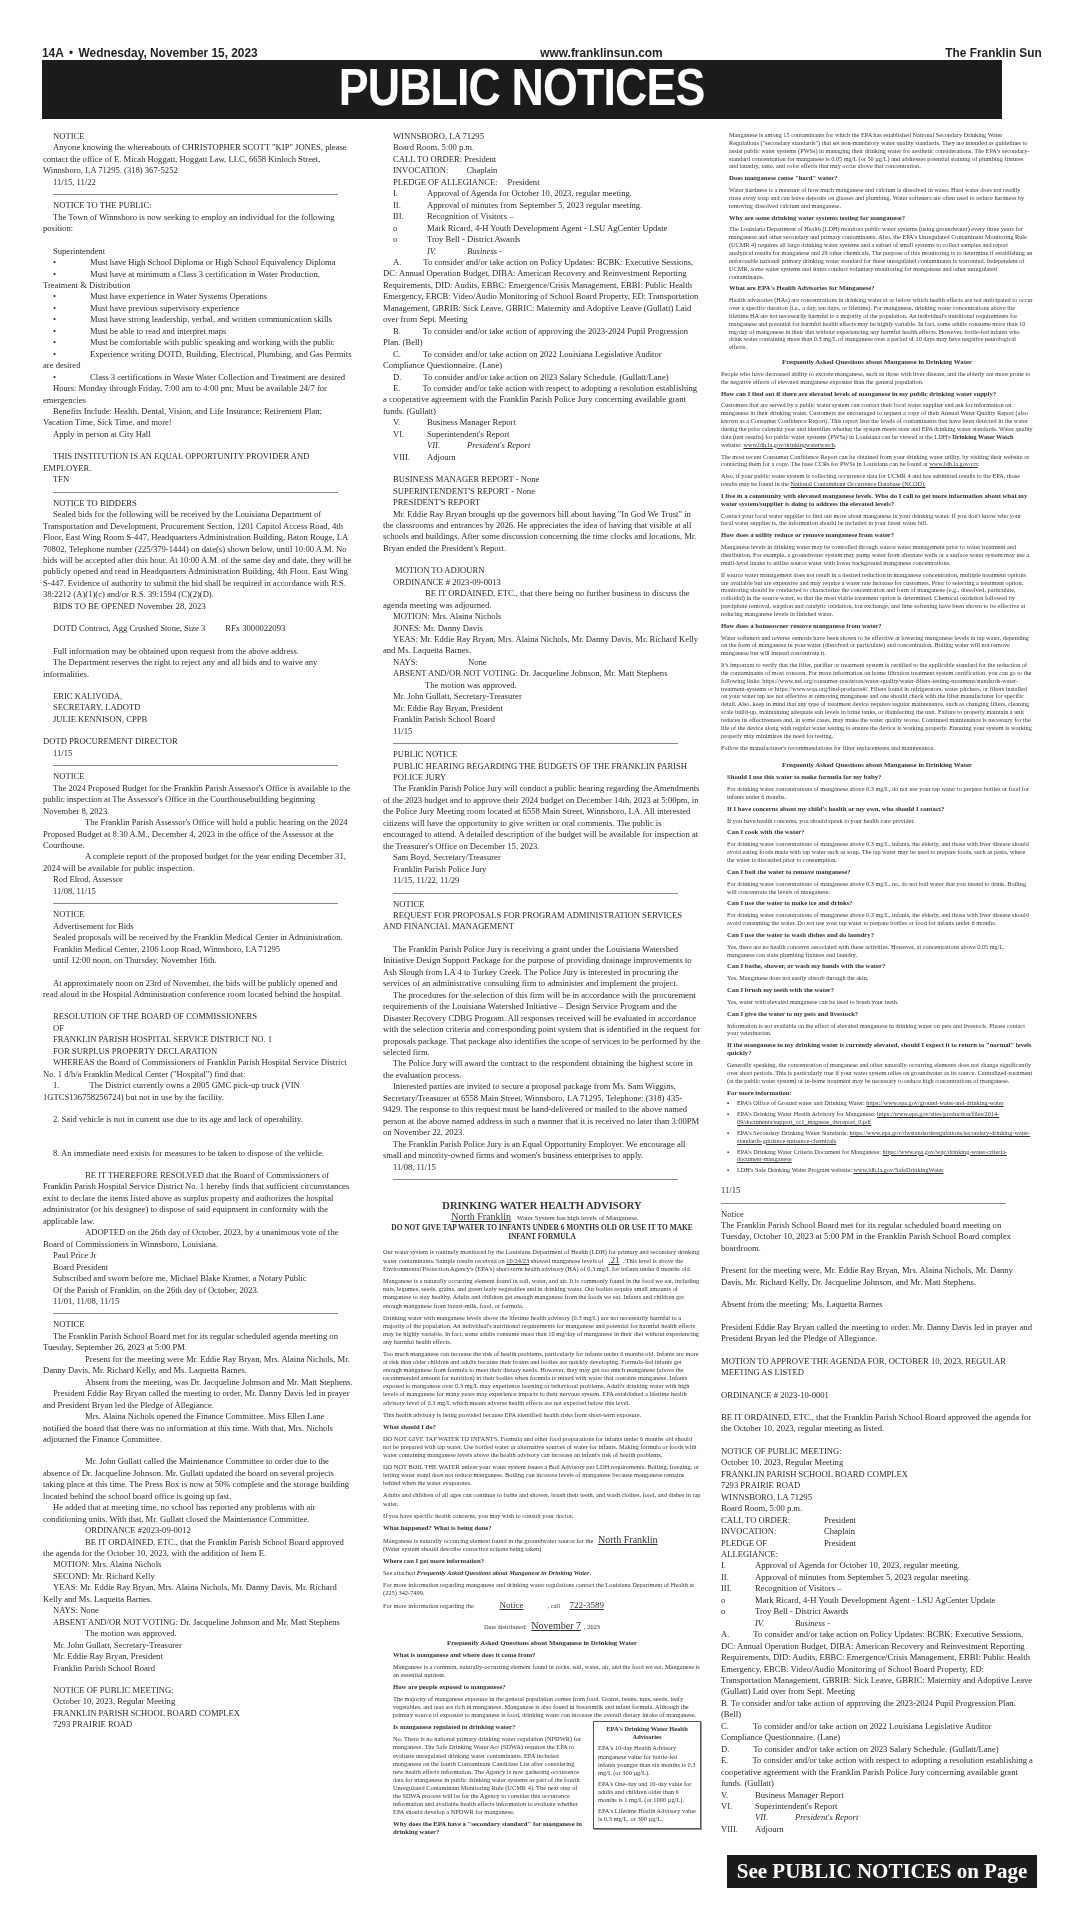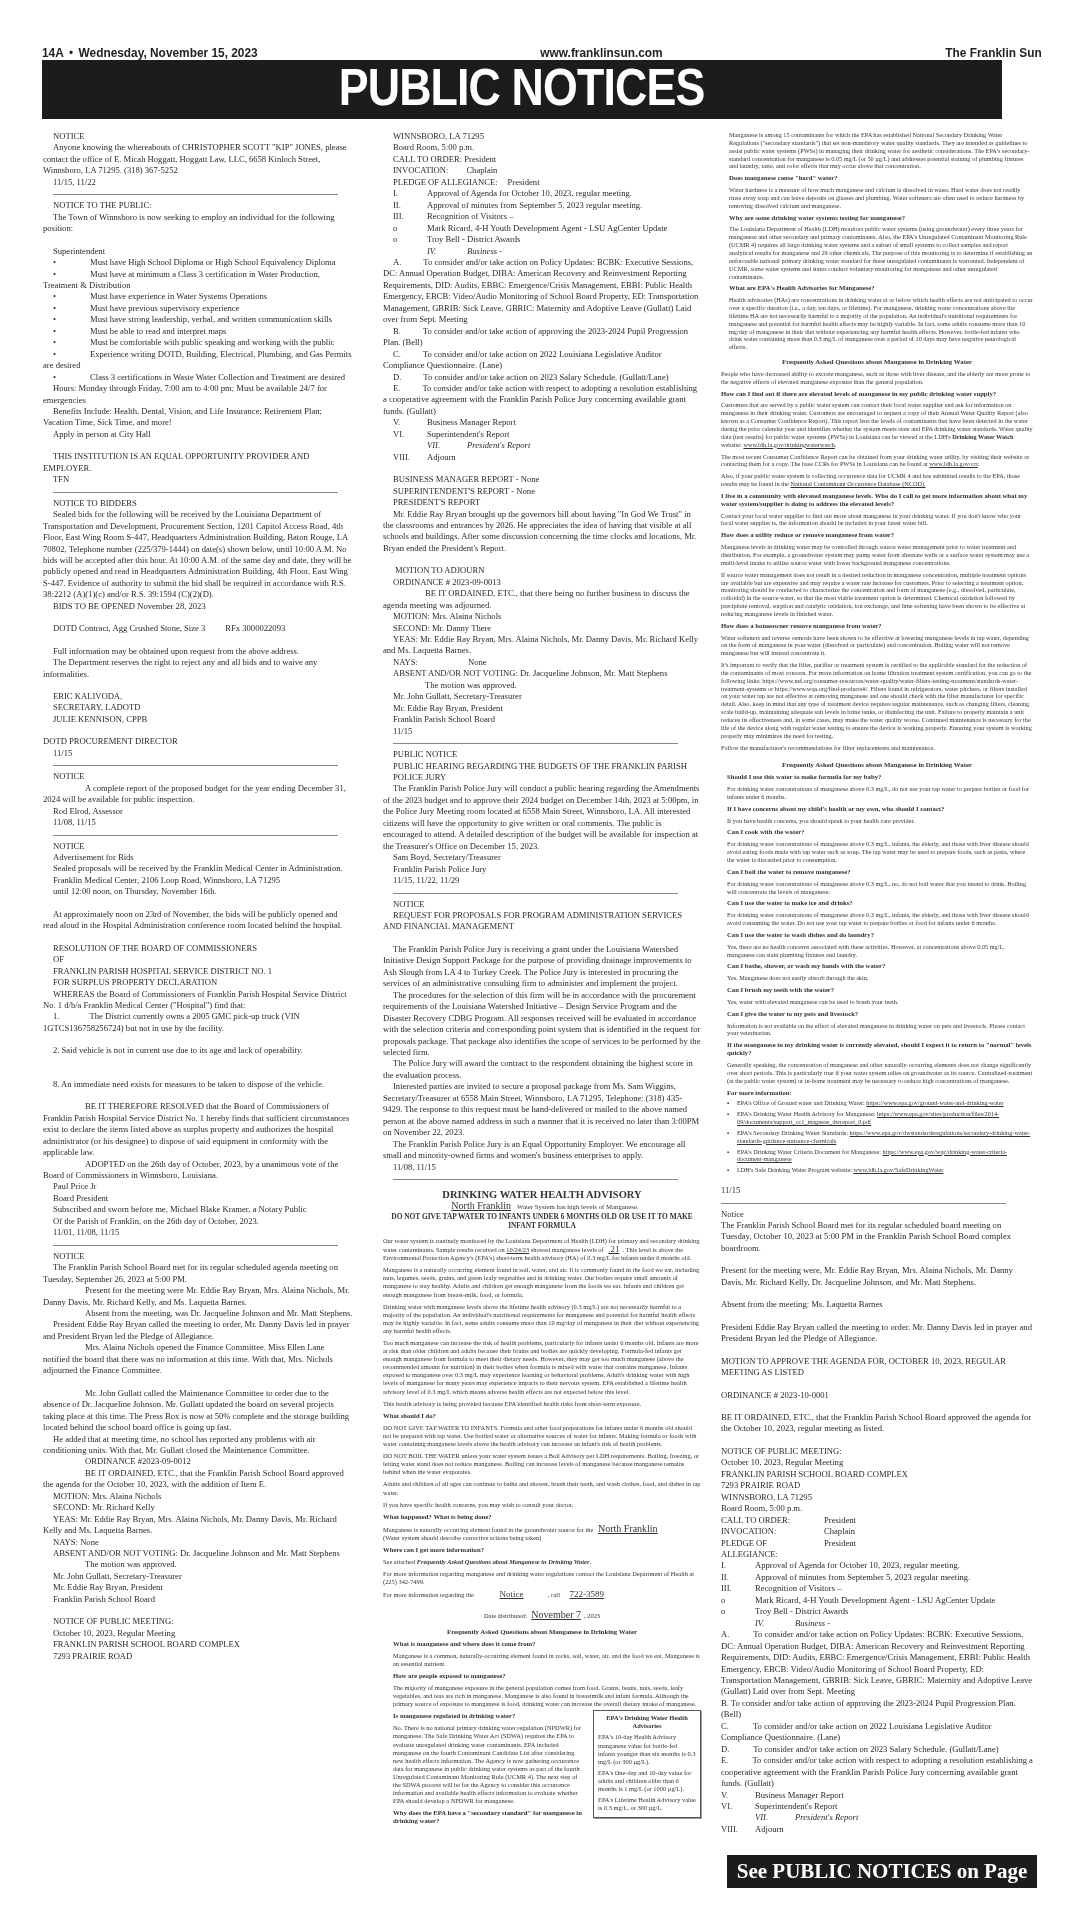--- a/index.html
+++ b/index.html
@@ -29,21 +29,21 @@
   .gap { height: 11px; }
   .rule { height: 1px; background: #888; margin: 6px 0 5px 10px; width: 285px; }
   .row { display: flex; padding-left: 10px; }
   .row .k { width: 34px; flex: none; }
   .row.wide .k { width: 103px; }
   .row.sub { padding-left: 44px; font-style: italic; }
   .row.sub .k { width: 40px; }
 
   
   .adv { font-size: 6.4px; line-height: 8.1px; color: #333; }
-  .adv .h1 { text-align: center; font-weight: bold; font-size: 10.5px; line-height: 13px; margin-top: 8px; }
+  .adv .h1 { text-align: center; font-weight: bold; font-size: 10.5px; line-height: 13px; margin-top: 19px; }
   .adv .h2 { text-align: center; font-size: 6.8px; line-height: 10px; }
   .adv .h2 .fill { font-size: 10px; text-decoration: underline; padding: 0 6px; }
   .adv .h3 { text-align: center; font-weight: bold; font-size: 7.4px; line-height: 9px; }
   .adv .pp { margin-top: 4px; }
   .adv .q { font-weight: bold; margin-top: 4px; font-size: 6.7px; }
   .adv .fill { text-decoration: underline; font-size: 9px; padding: 0 3px; }
   .adv .c { text-align: center; margin-top: 12px; }
   .adv .faqt { text-align: center; font-weight: bold; margin-top: 7px; font-size: 6.8px; }
   .adv ul { list-style: none; }
   .adv li { padding-left: 10px; position: relative; margin-top: 3px; }
@@ -120,20 +120,22 @@
     <div class="ind">SECRETARY, LADOTD</div>
     <div class="ind">JULIE KENNISON, CPPB</div>
     <div class="gap"></div>
     <div class="ni">DOTD PROCUREMENT DIRECTOR</div>
     <div class="ind">11/15</div>
   </section>
   <div class="rule"></div>
 
   <section>
     <div class="ind">NOTICE</div>
+    <div class="p">The 2024 Proposed Budget for the Franklin Parish Assessor's Office is available to the public inspection at The Assessor's Office in the Courthousebuilding beginning November 8, 2023.</div>
+    <div class="ti">The Franklin Parish Assessor's Office will hold a public hearing on the 2024 Proposed Budget at 8:30 A.M., December 4, 2023 in the office of the Assessor at the Courthouse.</div>
     <div class="ti">A complete report of the proposed budget for the year ending December 31, 2024 will be available for public inspection.</div>
     <div class="ind">Rod Elrod, Assessor</div>
     <div class="ind">11/08, 11/15</div>
   </section>
   <div class="rule"></div>
 
   <section>
     <div class="ind">NOTICE</div>
     <div class="ind">Advertisement for Bids</div>
     <div class="p">Sealed proposals will be received by the Franklin Medical Center in Administration.</div>
@@ -248,21 +250,21 @@
     <div class="gap"></div>
     <div class="ind">BUSINESS MANAGER REPORT - None</div>
     <div class="ind">SUPERINTENDENT'S REPORT - None</div>
     <div class="ind">PRESIDENT'S REPORT</div>
     <div class="p">Mr. Eddie Ray Bryan brought up the governors bill about having "In God We Trust" in the classrooms and entrances by 2026.  He appreciates the idea of having that visible at all schools and buildings.   After some discussion concerning the time clocks and locations, Mr. Bryan ended the President's Report.</div>
     <div class="gap"></div>
     <div class="ind" style="padding-left:12px">MOTION TO ADJOURN</div>
     <div class="ind">ORDINANCE # 2023-09-0013</div>
     <div class="ti">BE IT ORDAINED, ETC., that there being no further business to discuss the agenda meeting was adjourned.</div>
     <div class="ind">MOTION: Mrs. Alaina Nichols</div>
-    <div class="ind">SECOND:  Mr. Danny There</div>
+    <div class="ind">JONES:  Mr. Danny Davis</div>
     <div class="p">YEAS: Mr. Eddie Ray Bryan, Mrs. Alaina Nichols, Mr. Danny Davis, Mr. Richard Kelly and Ms. Laquetta Barnes.</div>
     <div class="ind"><span>NAYS:</span><span style="padding-left:50px">None</span></div>
     <div class="ind">ABSENT AND/OR NOT VOTING:  Dr. Jacqueline Johnson, Mr. Matt Stephens</div>
     <div class="ind2">The motion was approved.</div>
     <div class="ind">Mr. John Gullatt, Secretary-Treasurer</div>
     <div class="ind">Mr. Eddie Ray Bryan, President</div>
     <div class="ind">Franklin Parish School Board</div>
     <div class="ind">11/15</div>
   </section>
   <div class="rule"></div>

